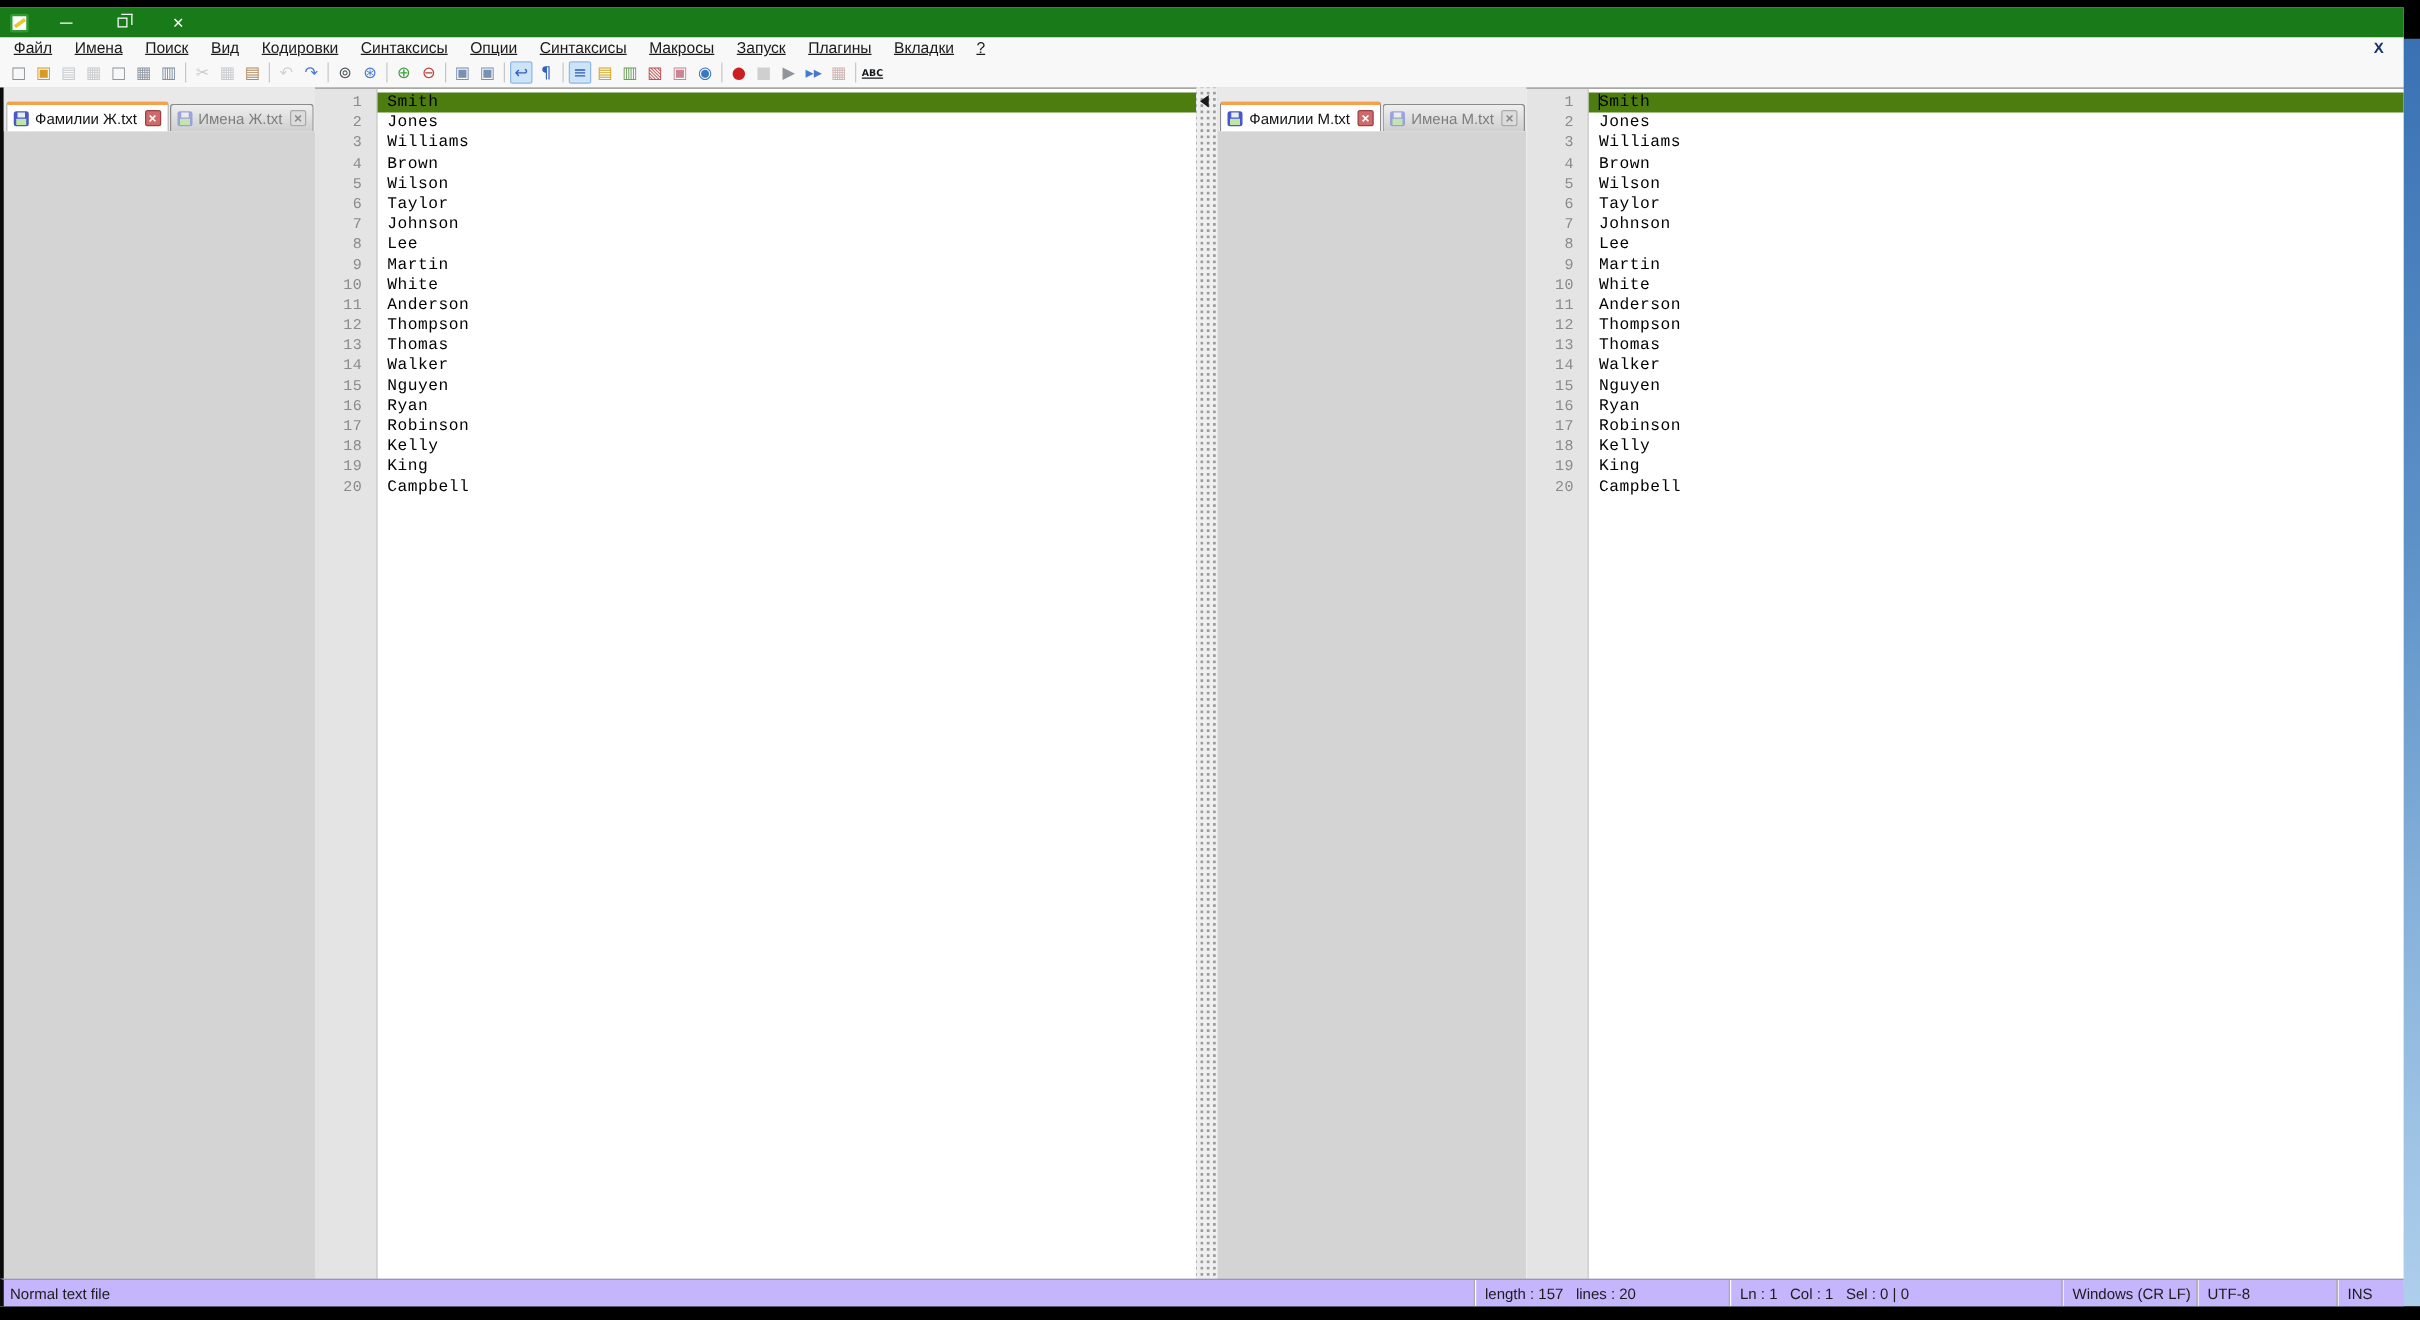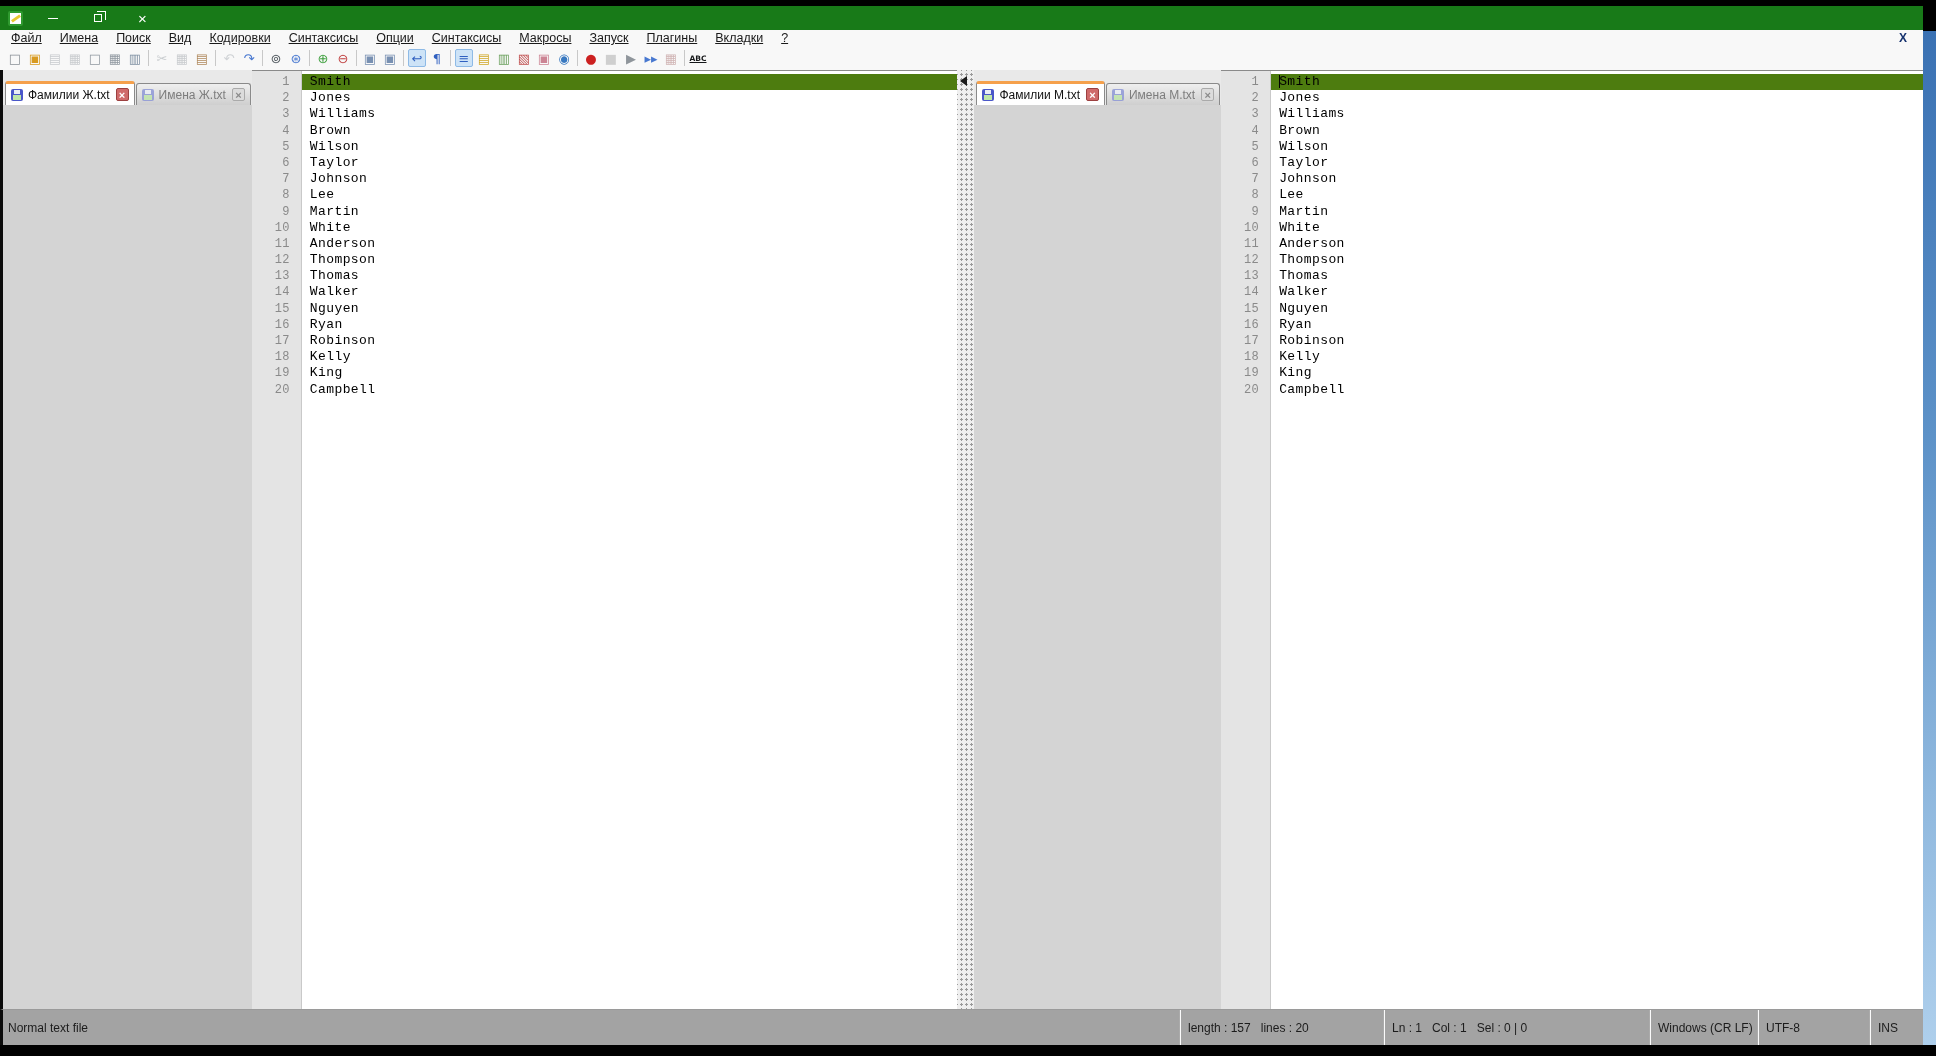--- a/index.html
+++ b/index.html
@@ -78,21 +78,21 @@
 
   
   .splitter { width:18px; height:100%; background:#efefef; position:relative;
               background-image:radial-gradient(#9a9a9a 1px, transparent 1.2px);
               background-size:5px 5px; background-position:2px 2px; }
   .splitter-arrow { position:absolute; top:6px; left:3px; width:0; height:0;
               border-top:5px solid transparent; border-bottom:5px solid transparent;
               border-right:7px solid #1a1a1a; }
 
   
-  .statusbar { position:absolute; left:0; bottom:0; width:1923px; height:36px; background:#a3a3a3;
+  .statusbar { position:absolute; left:0; bottom:0; width:1923px; height:22px; background:#c4b5fd;
                border-top:1px solid #9a9a9a; border-left:3px solid #0b0b0b;
                display:flex; align-items:flex-start; font-size:12px; color:#1c1c1c; }
   .sb-sec { height:100%; display:flex; align-items:center; padding-left:8px;
             border-left:1px solid #ababab; box-shadow:inset 1px 0 0 #fbfbfb; white-space:pre; }
   .sb-doc { flex:1; border-left:none; box-shadow:none; padding-left:5px; }
   .sb-len { width:204px; } .sb-pos { width:266px; } .sb-eol { width:108px; }
   .sb-enc { width:112px; } .sb-ins { width:54px; }
 
   
   .blue-strip { position:absolute; left:1923px; top:31px; width:13px; height:1014px;

